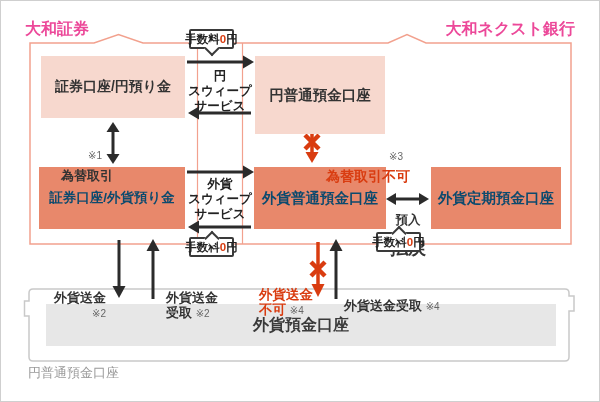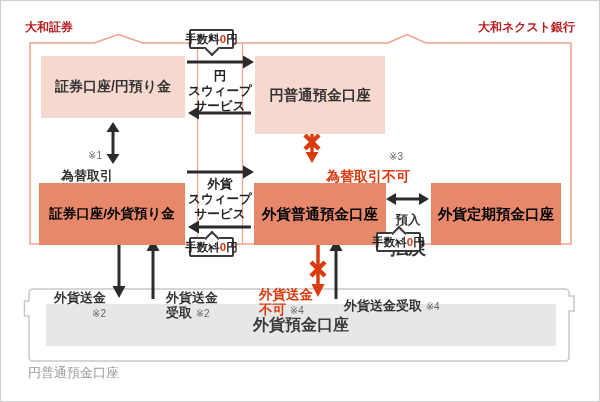--- a/index.html
+++ b/index.html
@@ -3,27 +3,27 @@
 <meta charset="utf-8">
 <style>
   html,body{margin:0;padding:0;background:#fff;}
   .stage{
     position:relative;width:600px;height:402px;background:#ffffff;
     border:1px solid #cfcfcf;box-sizing:border-box;overflow:hidden;
     font-family:"Liberation Sans","DejaVu Sans",sans-serif;color:#333;
   }
   .abs{position:absolute;}
   svg.wires{position:absolute;left:0;top:0;z-index:1;}
-  .company{font-size:12px;font-weight:bold;color:#b91c1c;z-index:3;white-space:nowrap;}
+  .company{font-size:16px;font-weight:bold;color:#ec4899;z-index:3;white-space:nowrap;}
   .acct{
     display:flex;align-items:center;justify-content:center;text-align:center;
     font-weight:bold;z-index:2;box-sizing:border-box;white-space:nowrap;
   }
   .acct.pink{background:#f7d8ce;color:#333;font-size:14px;}
-  .acct.salmon{background:#e8886b;color:#000000;font-size:14px;margin-top:16px;}
+  .acct.salmon{background:#e8886b;color:#0c4a6e;font-size:14px;}
   .graybar{background:#e7e7e7;color:#3a3a3a;font-size:16px;}
   .sweeptxt{
     z-index:3;width:66px;text-align:center;font-weight:bold;font-size:12.5px;
     line-height:15px;color:#222;white-space:nowrap;
   }
   .flowlabel{z-index:3;font-weight:bold;font-size:13px;line-height:15px;color:#333;white-space:nowrap;margin-top:36px;}
   .flowlabel.red{color:#d93c10;font-size:13.5px;}
   .note{font-weight:normal;font-size:10px;color:#666;}
   .badge{
     z-index:4;box-sizing:border-box;width:45px;height:20px;background:#fff;

